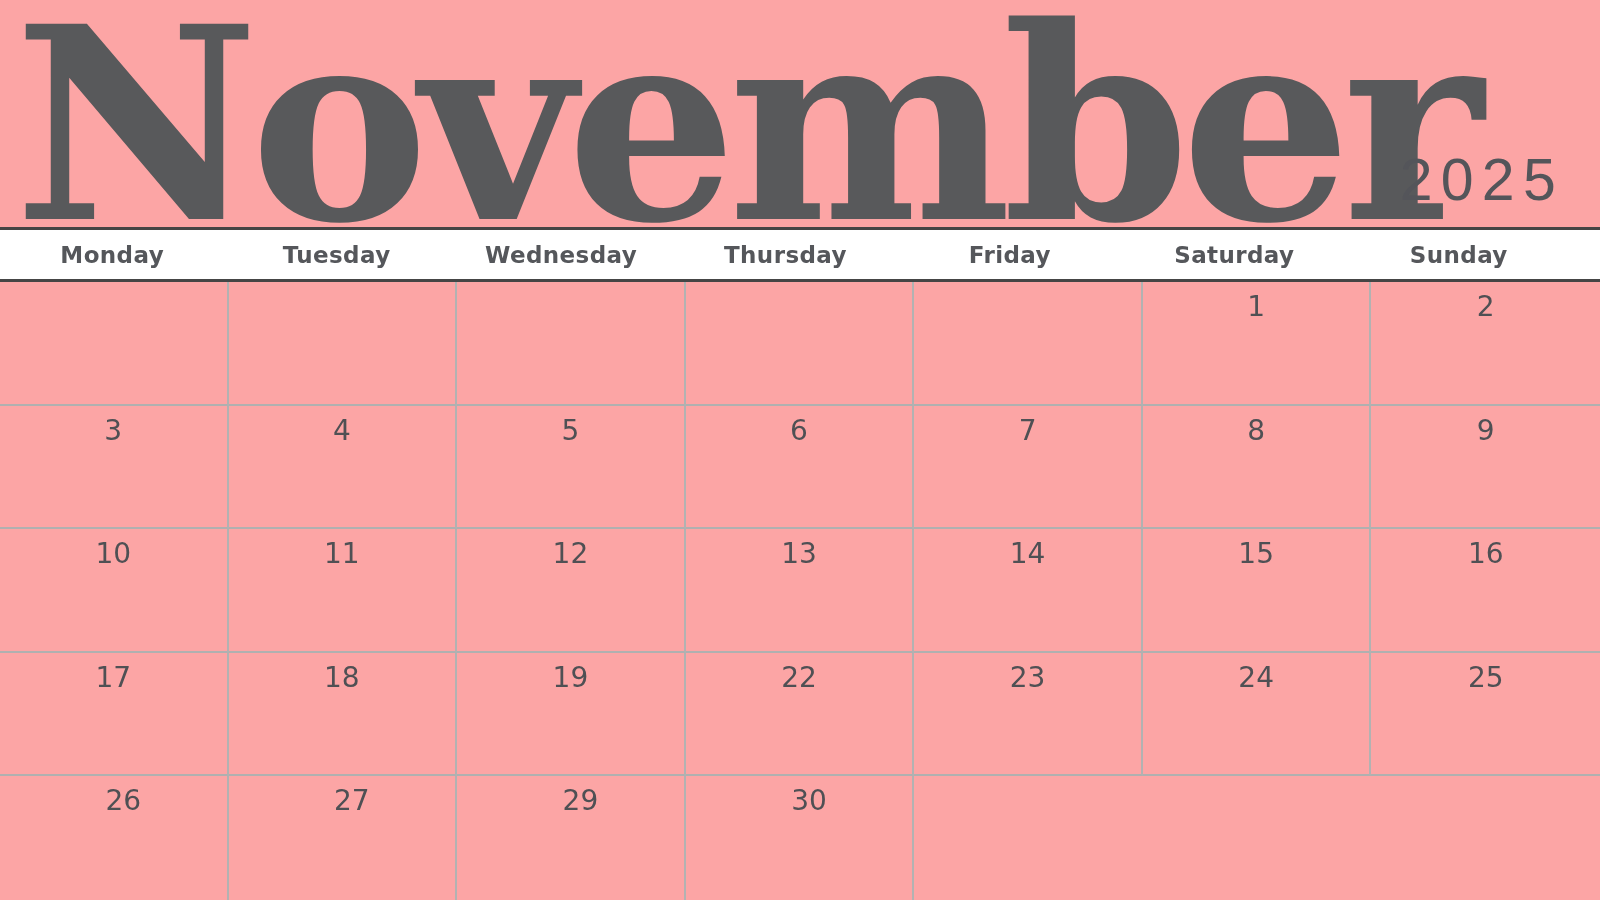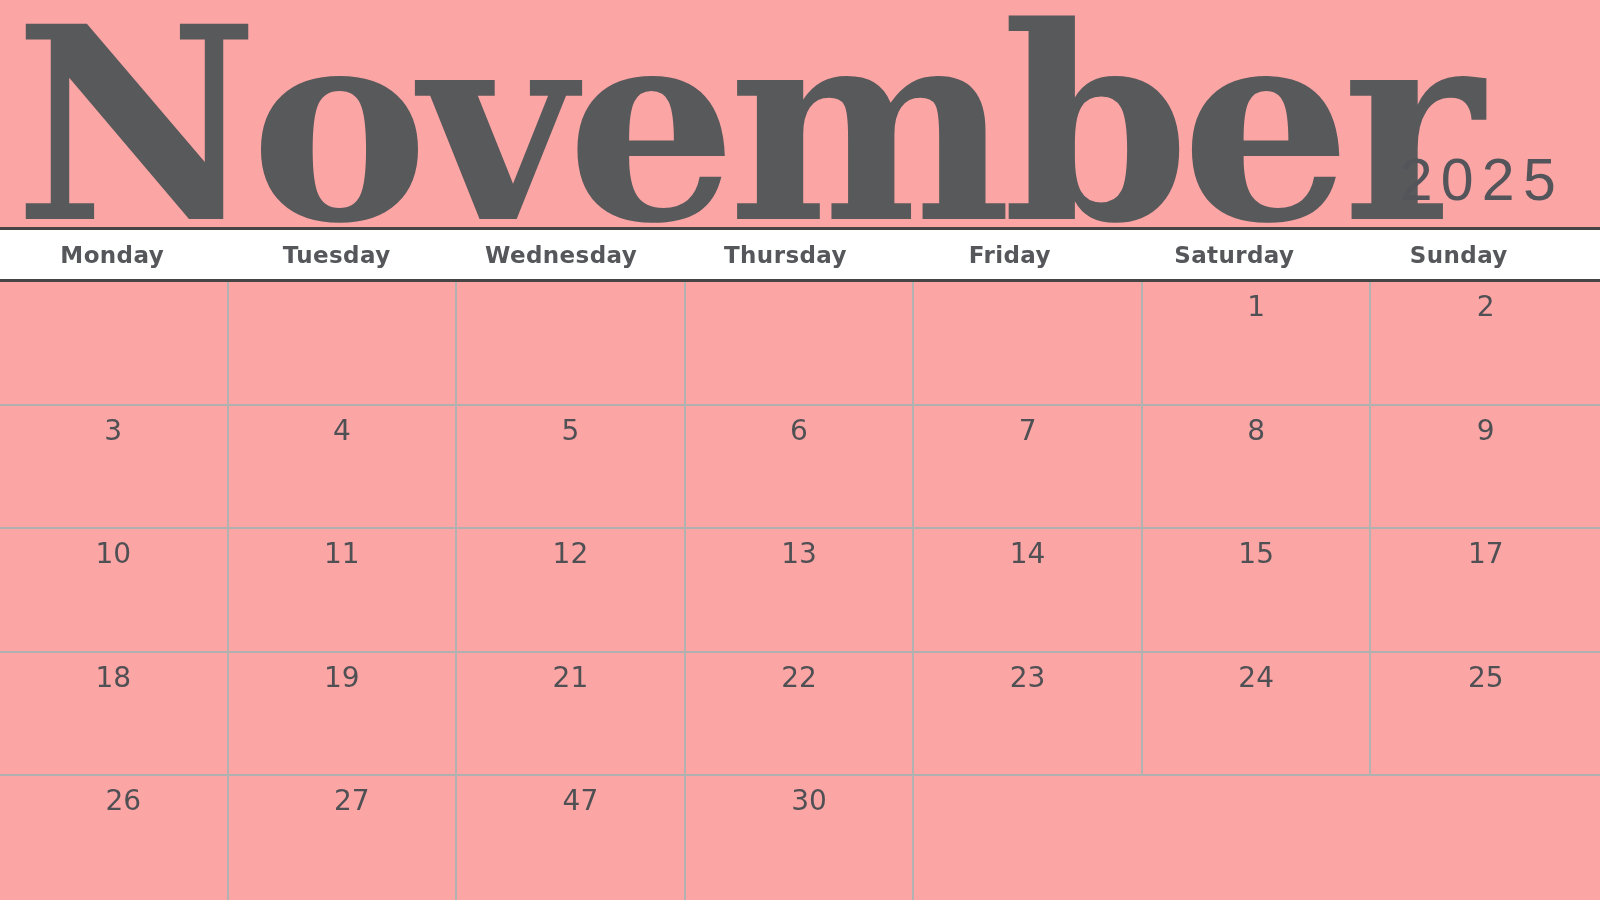--- a/index.html
+++ b/index.html
@@ -125,29 +125,29 @@
     <div class="day-cell">7</div>
     <div class="day-cell">8</div>
     <div class="day-cell">9</div>
 
     <div class="day-cell">10</div>
     <div class="day-cell">11</div>
     <div class="day-cell">12</div>
     <div class="day-cell">13</div>
     <div class="day-cell">14</div>
     <div class="day-cell">15</div>
+    <div class="day-cell">16</div>
 
     <div class="day-cell">17</div>
     <div class="day-cell">18</div>
     <div class="day-cell">19</div>
-    <div class="day-cell">21</div>
     <div class="day-cell">22</div>
     <div class="day-cell">23</div>
 
     <div class="day-cell">24</div>
     <div class="day-cell">25</div>
     <div class="day-cell">26</div>
     <div class="day-cell">27</div>
-    <div class="day-cell">47</div>
+    <div class="day-cell">29</div>
     <div class="day-cell">30</div>
   </div>
 
 </div>
 
 </body></html>

